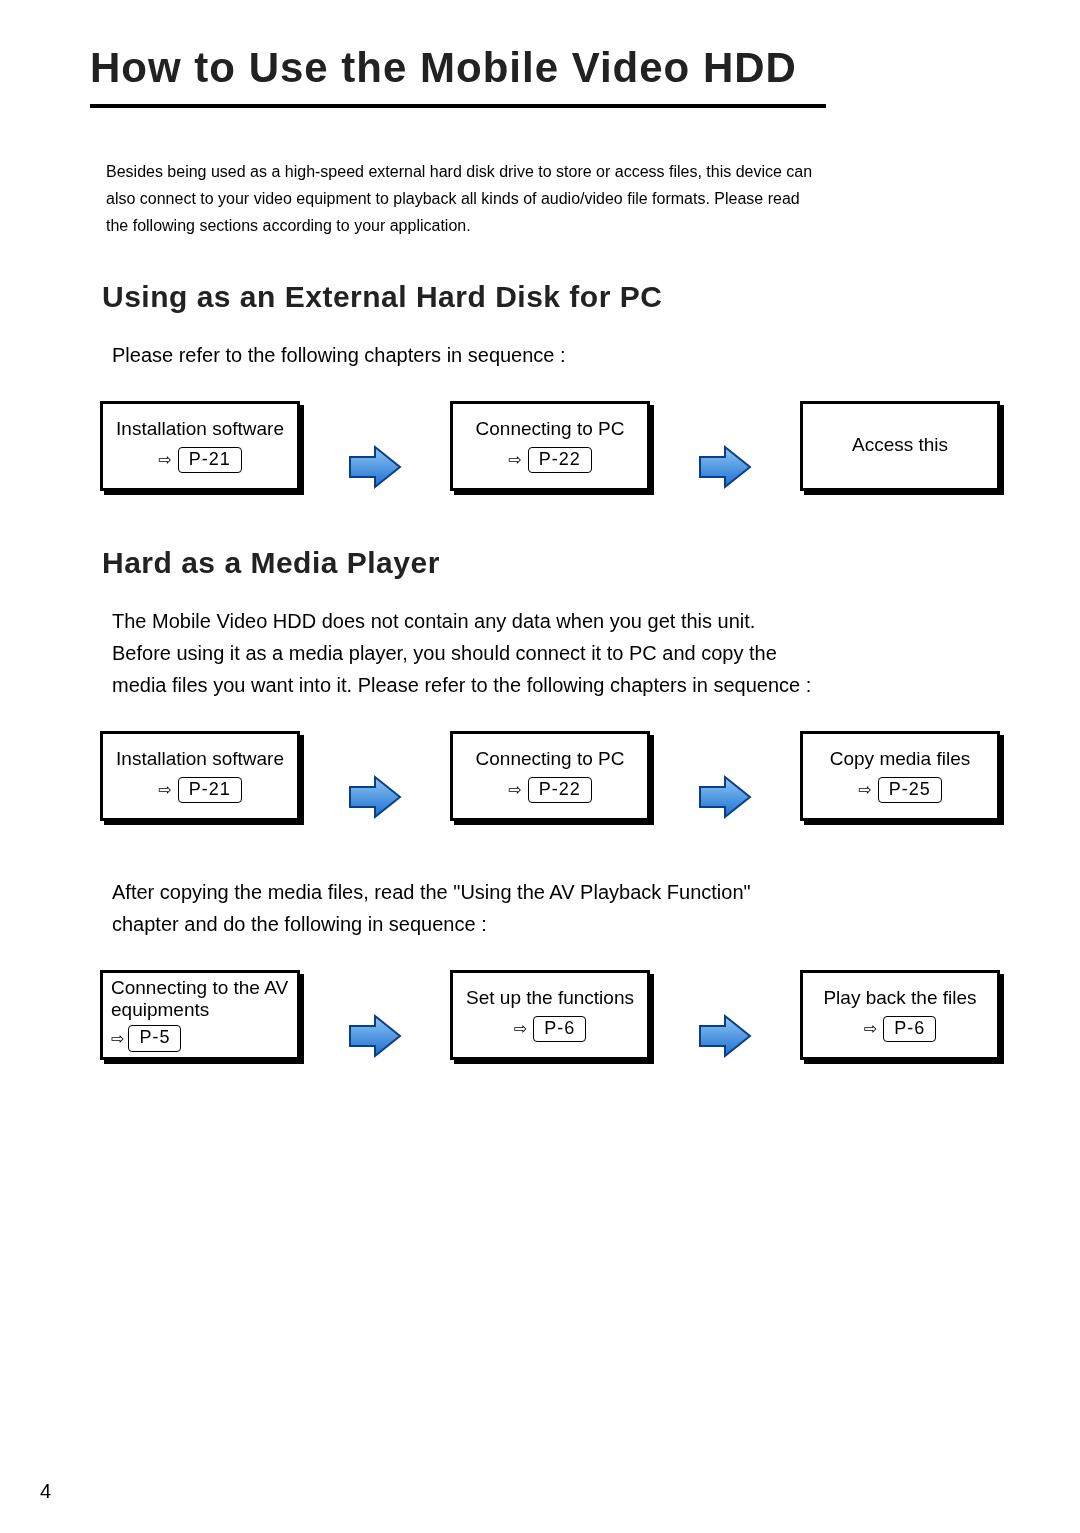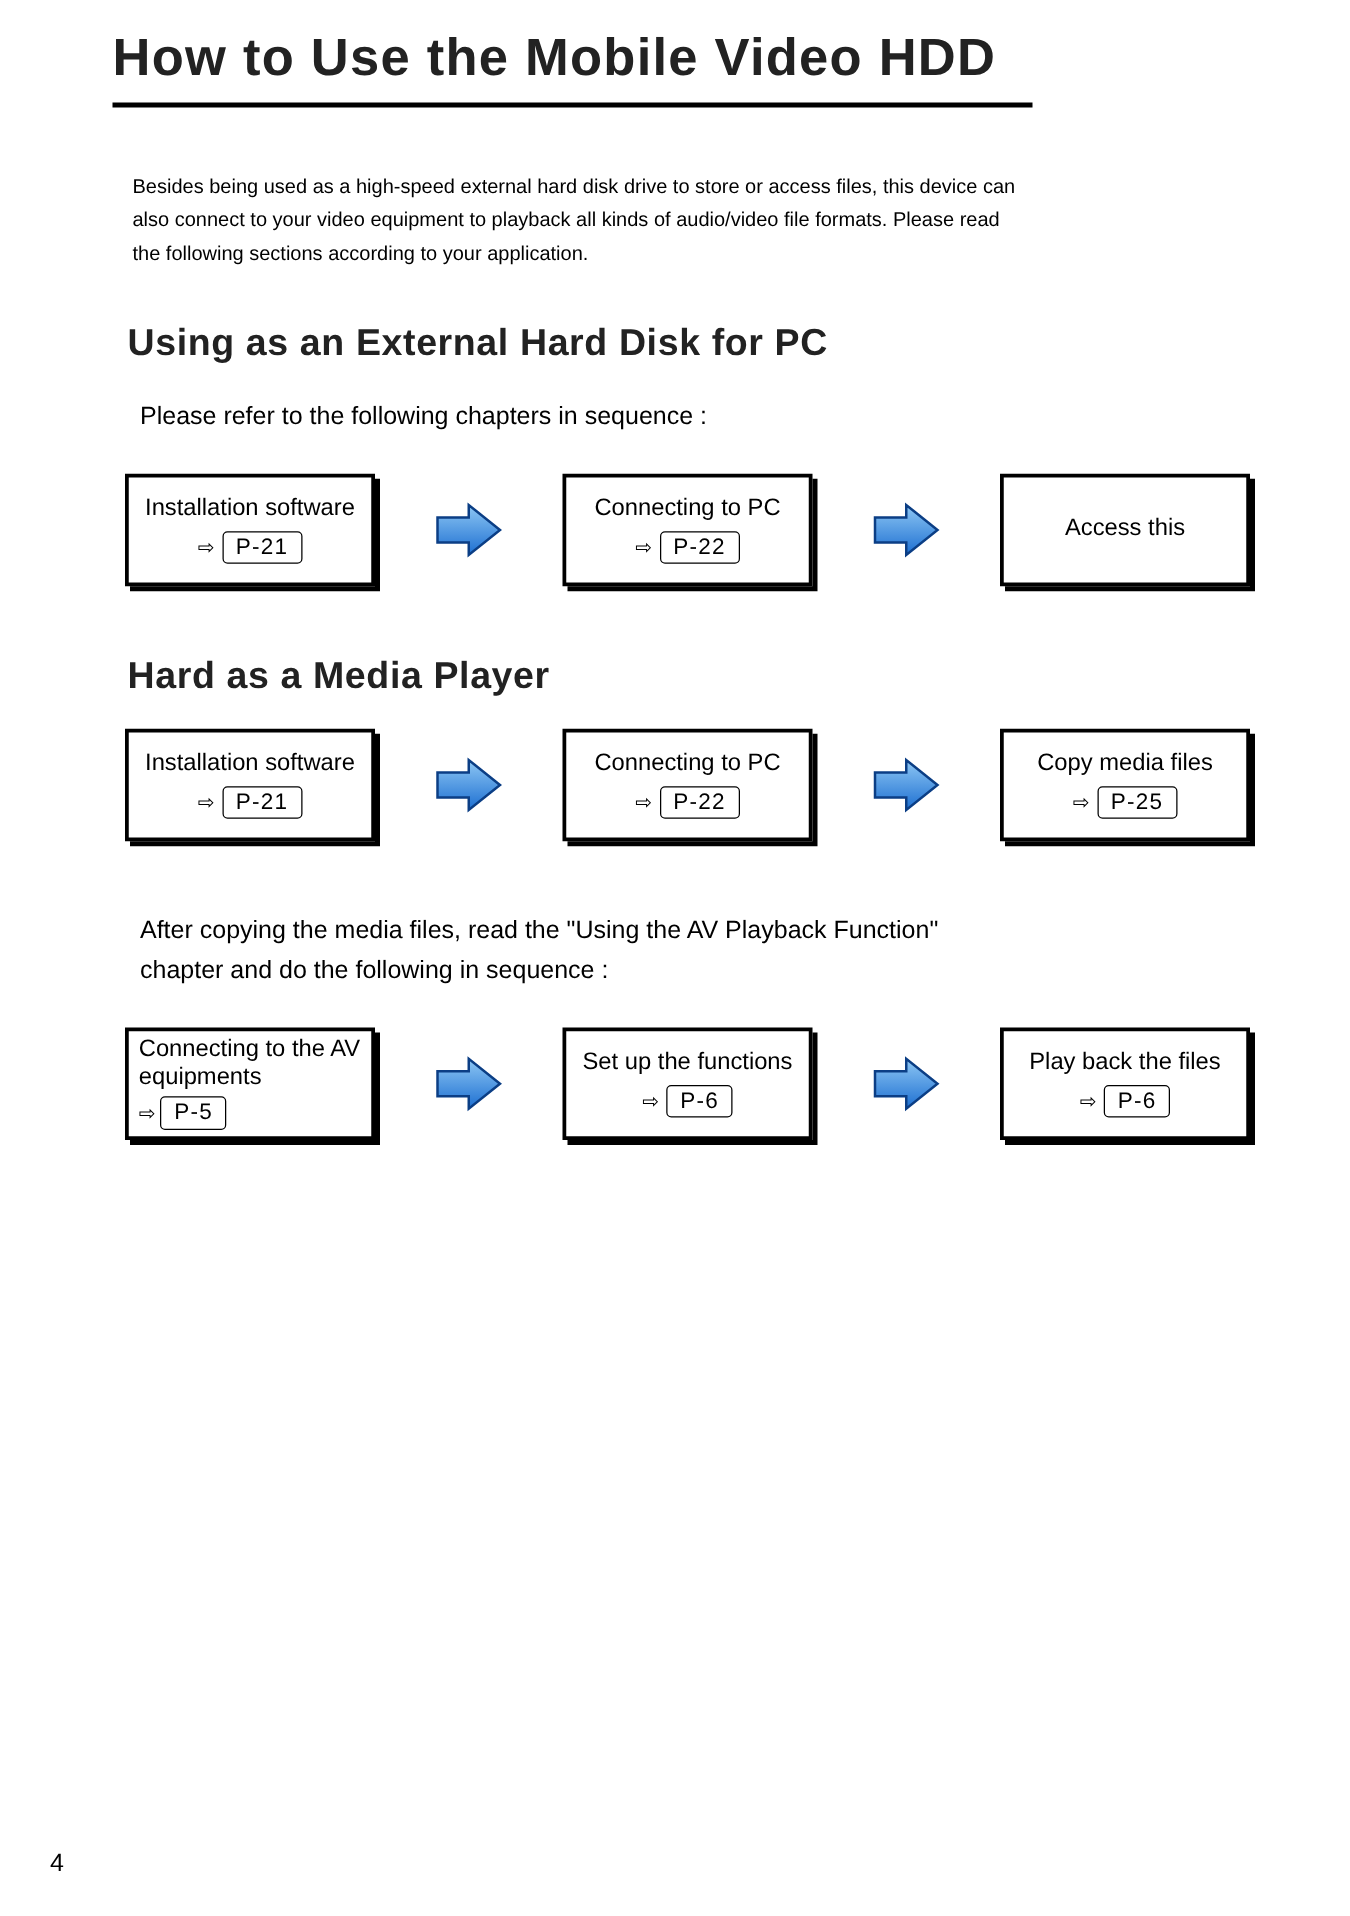--- a/index.html
+++ b/index.html
@@ -6,21 +6,21 @@
     margin: 0;
     padding: 0;
     background: #fff;
     font-family: Verdana, Geneva, sans-serif;
     color: #000;
   }
   .page {
     width: 916px;
     height: 1533px;
     box-sizing: border-box;
-    padding: 22px 90px 30px 90px;
+    padding: 44px 90px 30px 90px;
     position: relative;
   }
   .main-title {
     font-size: 42px;
     letter-spacing: 1px;
     font-family: Verdana, Geneva, sans-serif;
     margin: 0;
     padding-bottom: 12px;
     color: #222;
   }
@@ -41,21 +41,21 @@
     color: #222;
   }
   .section-text {
     font-size: 20px;
     line-height: 1.6;
     margin: 0 0 30px 22px;
     padding-right: 10px;
   }
   .flow-row {
     display: flex;
-    align-items: center;
+    align-items: flex-end;
     margin: 0 0 55px 10px;
     gap: 41px;
   }
   .flow-box {
     position: relative;
     border: 3px solid #000;
     width: 200px;
     height: 90px;
     box-sizing: border-box;
     display: flex;
@@ -175,20 +175,21 @@
 
     <div class="flow-box-wrap">
       <div class="flow-box">
         <span class="box-text-top">Access this</span>
       </div>
     </div>
 
   </div>
 
   <h2 class="sub-title">Hard as a Media Player</h2>
+  <p class="section-text">The Mobile Video HDD does not contain any data when you get this unit. Before using it as a media player, you should connect it to PC and copy the media files you want into it. Please refer to the following chapters in sequence :</p>
 
   <div class="flow-row">
 
     <div class="flow-box-wrap">
       <div class="flow-box">
         <span class="box-text-top">Installation software</span>
         <span class="page-ref-line">
           <span class="hollow-arrow">⇨</span>
           <span class="page-ref">P-21</span>
         </span>

